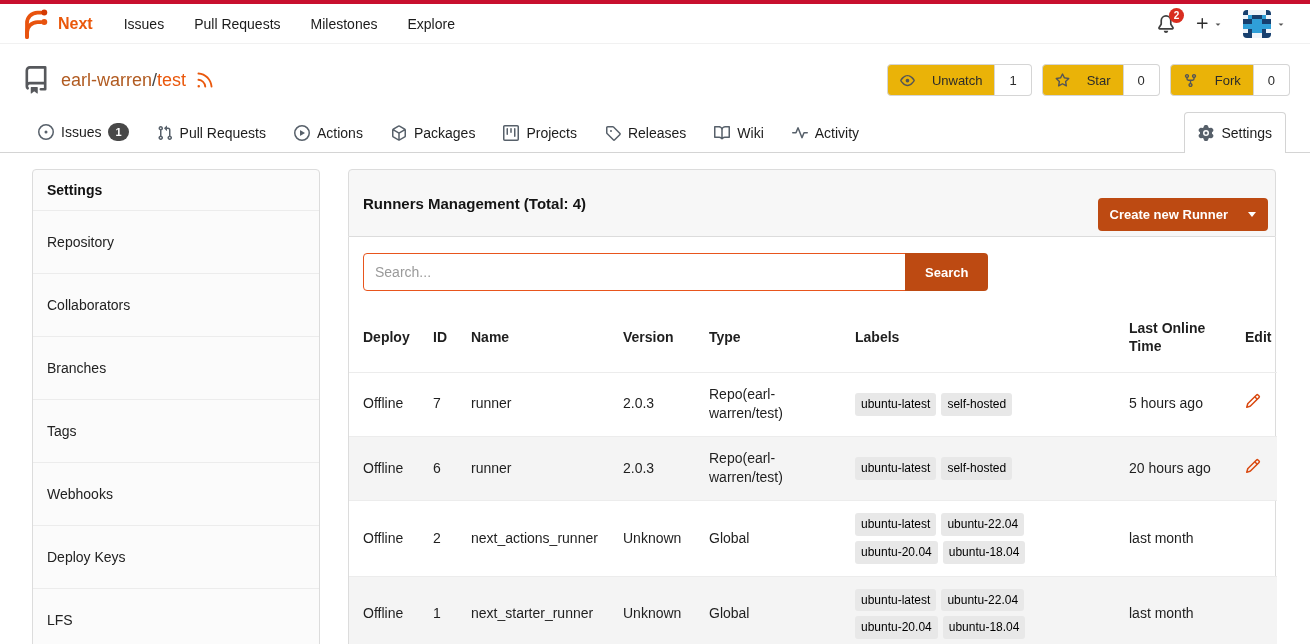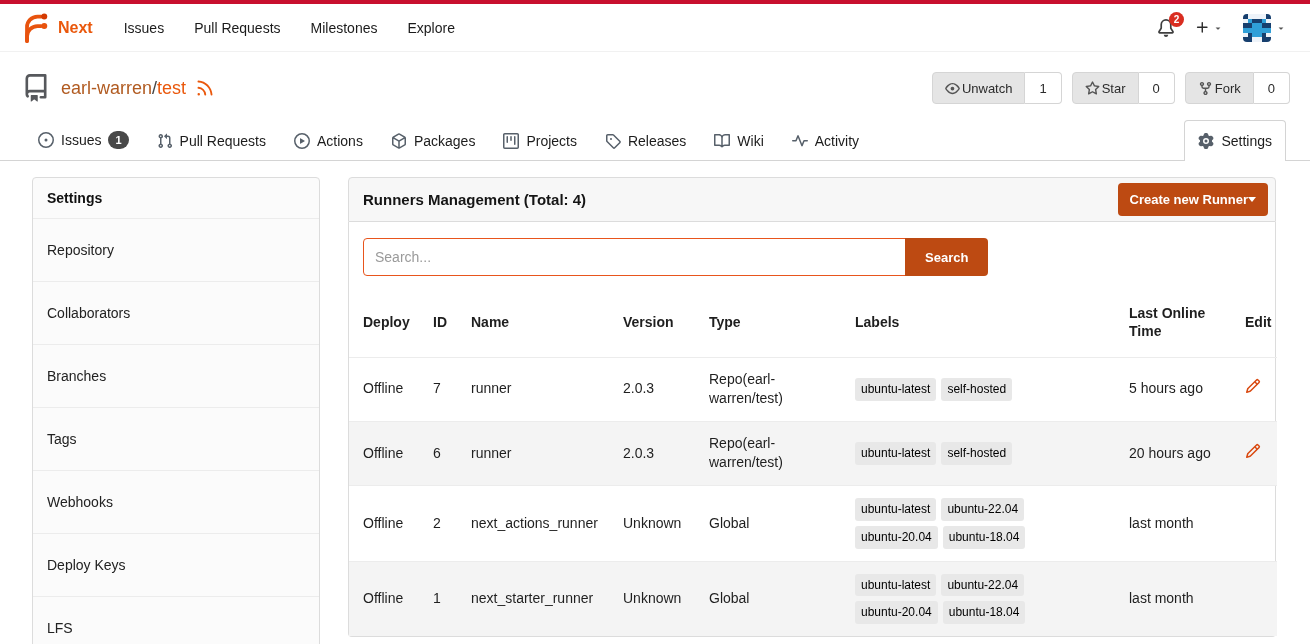--- a/index.html
+++ b/index.html
@@ -8,21 +8,21 @@
     font-size:14px; color:#1f1f1f; background:#fff;
     width:1310px; height:644px; overflow:hidden; position:relative;
   }
   a { text-decoration:none; color:inherit; cursor:pointer; }
   button { cursor:pointer; font-family:inherit; }
   svg { display:block; }
 
   .top-stripe { height:4px; background:var(--stripe,#c8102e); }
 
   
-  .navbar { display:flex; align-items:center; height:48px; padding:0 14px 0 20px; border-bottom:1px solid #f1f1f1; }
+  .navbar { display:flex; align-items:center; height:40px; padding:0 14px 0 20px; border-bottom:1px solid #f1f1f1; }
   .brand { display:flex; align-items:center; gap:8px; margin-right:16px; }
   .brand-name { color:var(--primary,#ea580c); font-weight:700; font-size:16px; }
   .nav-links { display:flex; align-items:center; }
   .nav-link { padding:9px 15px; font-size:14px; color:#1b1b1b; border-radius:4px; }
   .nav-right { margin-left:auto; display:flex; align-items:center; gap:20px; padding-right:10px; }
   .nav-bell { position:relative; color:#3f3f3f; display:flex; }
   .noti-badge { position:absolute; top:-7px; right:-9px; background:var(--badge,#d92d20); color:#fff;
     font-size:10px; font-weight:700; min-width:15px; height:15px; border-radius:8px;
     display:flex; align-items:center; justify-content:center; padding:0 3px; }
   .nav-plus { display:flex; align-items:center; gap:3px; color:#2c2c2c; }
@@ -33,21 +33,21 @@
   
   .repo-header { display:flex; align-items:center; padding:20px 20px 14px 22px; }
   .repo-icon { color:#56585c; display:flex; margin-right:11px; }
   .repo-title { display:flex; align-items:baseline; font-size:18px; }
   .repo-owner { color:var(--owner,#b15b21); }
   .repo-sep { color:#444; }
   .repo-name { color:var(--primary,#ea580c); }
   .rss { color:var(--primary,#ea580c); display:flex; margin-left:9px; align-self:center; }
   .repo-actions { margin-left:auto; display:flex; gap:10px; }
   .action-group { display:flex; height:32px; }
-  .btn-label { display:flex; align-items:center; gap:2px; background:#e5e5e5; border:1px solid #d5d5d5;
+  .btn-label { display:flex; align-items:center; gap:17px; background:#eab308; border:1px solid #d5d5d5;
     border-radius:4px 0 0 4px; padding:0 12px; font-size:13px; color:#2b2b2b; }
   .btn-label .bicon { color:#555; display:flex; }
   .count-box { display:flex; align-items:center; border:1px solid #d5d5d5; border-left:none;
     border-radius:0 4px 4px 0; padding:0 14px; font-size:13px; color:#2b2b2b; background:#fff; }
 
   
   .tabbar { display:flex; align-items:flex-end; padding:0 24px; border-bottom:1px solid #d4d4d4; background:#fff; }
   .tab { display:flex; align-items:center; gap:7px; padding:12px 13px; font-size:14px; color:#1c1c1c;
     border:1px solid transparent; border-bottom:none; margin-bottom:-1px; }
   .tab .ticon { color:#57606a; display:flex; }
@@ -63,22 +63,22 @@
   .menu-header { padding:12px 14px; font-weight:700; font-size:14px; color:#111; }
   .menu-item { padding:23px 14px; border-top:1px solid #ececec; font-size:14px; color:#222; cursor:pointer; }
   .menu-sub { padding:10px 0 4px 18px; display:flex; flex-direction:column; gap:10px; }
   .menu-sub-item { font-size:12.5px; color:#6d6d6d; }
   .menu-sub-item.active { font-weight:700; color:#151515; font-size:13.5px; }
 
   .panel { flex:1; min-width:0; }
   .panel-header { display:flex; align-items:center; justify-content:space-between; background:#f7f7f7;
     border:1px solid #dcdcdc; border-radius:4px 4px 0 0; padding:5px 7px 5px 14px; min-height:44px; }
   .panel-title { font-weight:700; font-size:15px; color:#151515; }
-  .create-btn { display:flex; align-items:center; gap:0; background:var(--button,#bd4a12); color:#fff;
-    border:none; border-radius:4px; padding:9px 12px; font-size:13px; font-weight:600; }
+  .create-btn { display:flex; align-items:center; gap:20px; background:var(--button,#bd4a12); color:#fff;
+    border:none; border-radius:4px; padding:9px 12px; font-size:13px; font-weight:600;margin-top:23px; }
   .dcaret { width:0; height:0; border-left:4px solid transparent; border-right:4px solid transparent; border-top:5px solid #fff; }
 
   .panel-body { border:1px solid #dcdcdc; border-top:none; border-radius:0 0 4px 4px; background:#fff; padding-top:16px; }
   .search-row { display:flex; padding:0 14px 16px; }
   .search-input { width:543px; height:38px; border:1px solid #e8551d; border-radius:4px 0 0 4px;
     padding:0 11px; font-size:14px; color:#333; outline:none; }
   .search-input::placeholder { color:#9a9a9a; }
   .search-btn { height:38px; margin-left:-1px; background:var(--button,#bd4a12); color:#fff; border:none;
     border-radius:0 4px 4px 0; padding:0 20px; font-size:13px; font-weight:600; }
 

